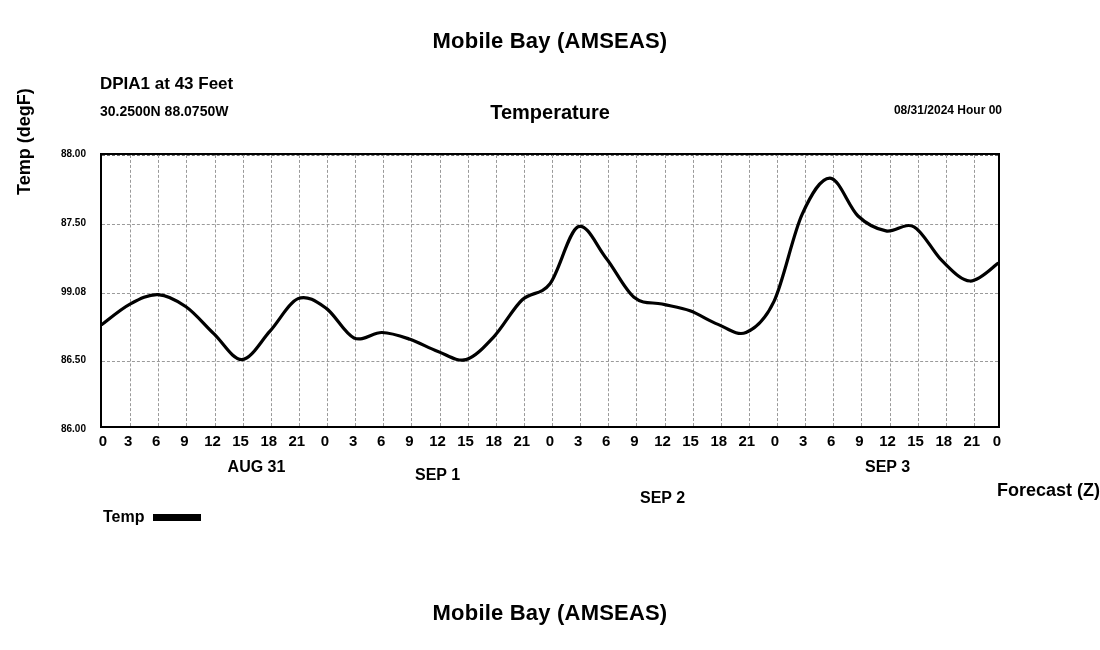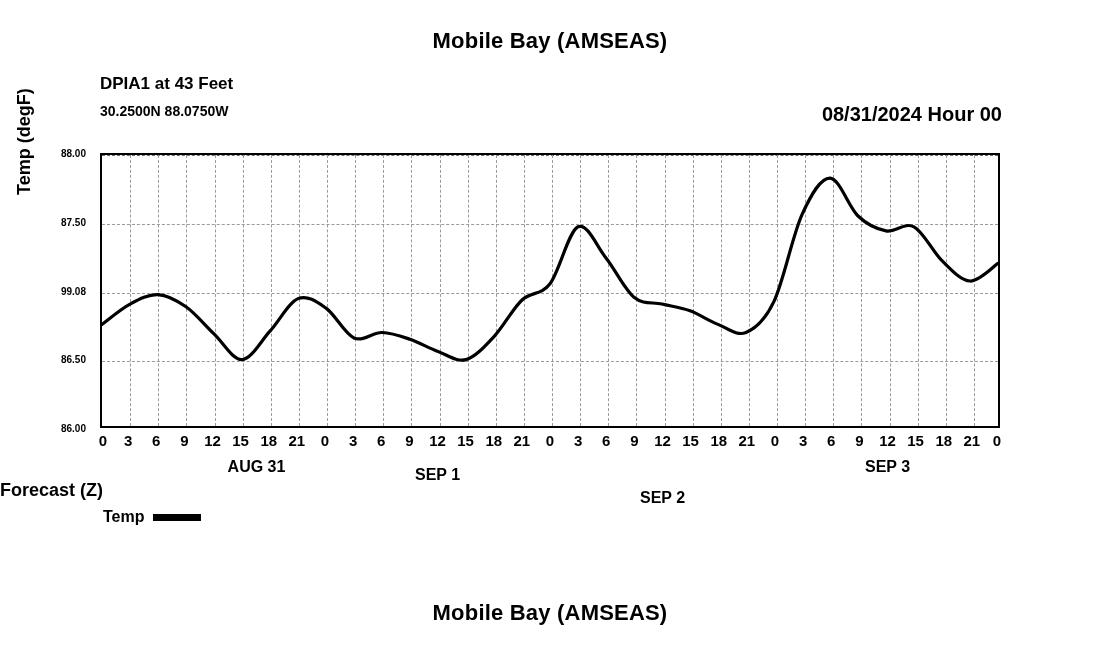--- a/index.html
+++ b/index.html
@@ -60,21 +60,21 @@
     top: 101px;
     width: 1100px;
     text-align: center;
     font-size: 20px;
     font-weight: bold;
   }
   .hdr-right {
     position: absolute;
     right: 98px;
     top: 103px;
-    font-size: 20px;
+    font-size: 12px;
     font-weight: bold;
   }
   
   .plot {
     position: absolute;
     left: 100px;
     top: 153px;
     width: 900px;
     height: 275px;
     border: 2px solid #000000;
@@ -156,21 +156,21 @@
     font-weight: bold;
     transform: translateX(-50%);
     top: 0;
     white-space: nowrap;
   }
   .xlabel {
     position: absolute;
     left: 0;
     top: 480px;
     width: 1100px;
-    text-align: left;
+    text-align: right;
     font-size: 18px;
     font-weight: bold;
   }
   .legend {
     position: absolute;
     left: 103px;
     top: 508px;
     display: flex;
     align-items: center;
     gap: 9px;
@@ -195,20 +195,21 @@
 </style>
 </head>
 <body>
 
 <div class="page">
 
   <div class="title-main">Mobile Bay (AMSEAS)</div>
 
   <div class="hdr-left1">DPIA1 at 43 Feet</div>
   <div class="hdr-left2">30.2500N  88.0750W</div>
+  <div class="hdr-center">Temperature</div>
   <div class="hdr-right">08/31/2024 Hour 00</div>
 
   <div class="ylabel">Temp (degF)</div>
   <div class="ytick-wrap" id="yticks">
       <div class="ytick" style="top: 275px;">86.00</div>
       <div class="ytick" style="top: 206.25px;">86.50</div>
       <div class="ytick" style="top: 137.5px;">99.08</div>
       <div class="ytick" style="top: 68.75px;">87.50</div>
       <div class="ytick" style="top: 0px;">88.00</div>
     </div>

